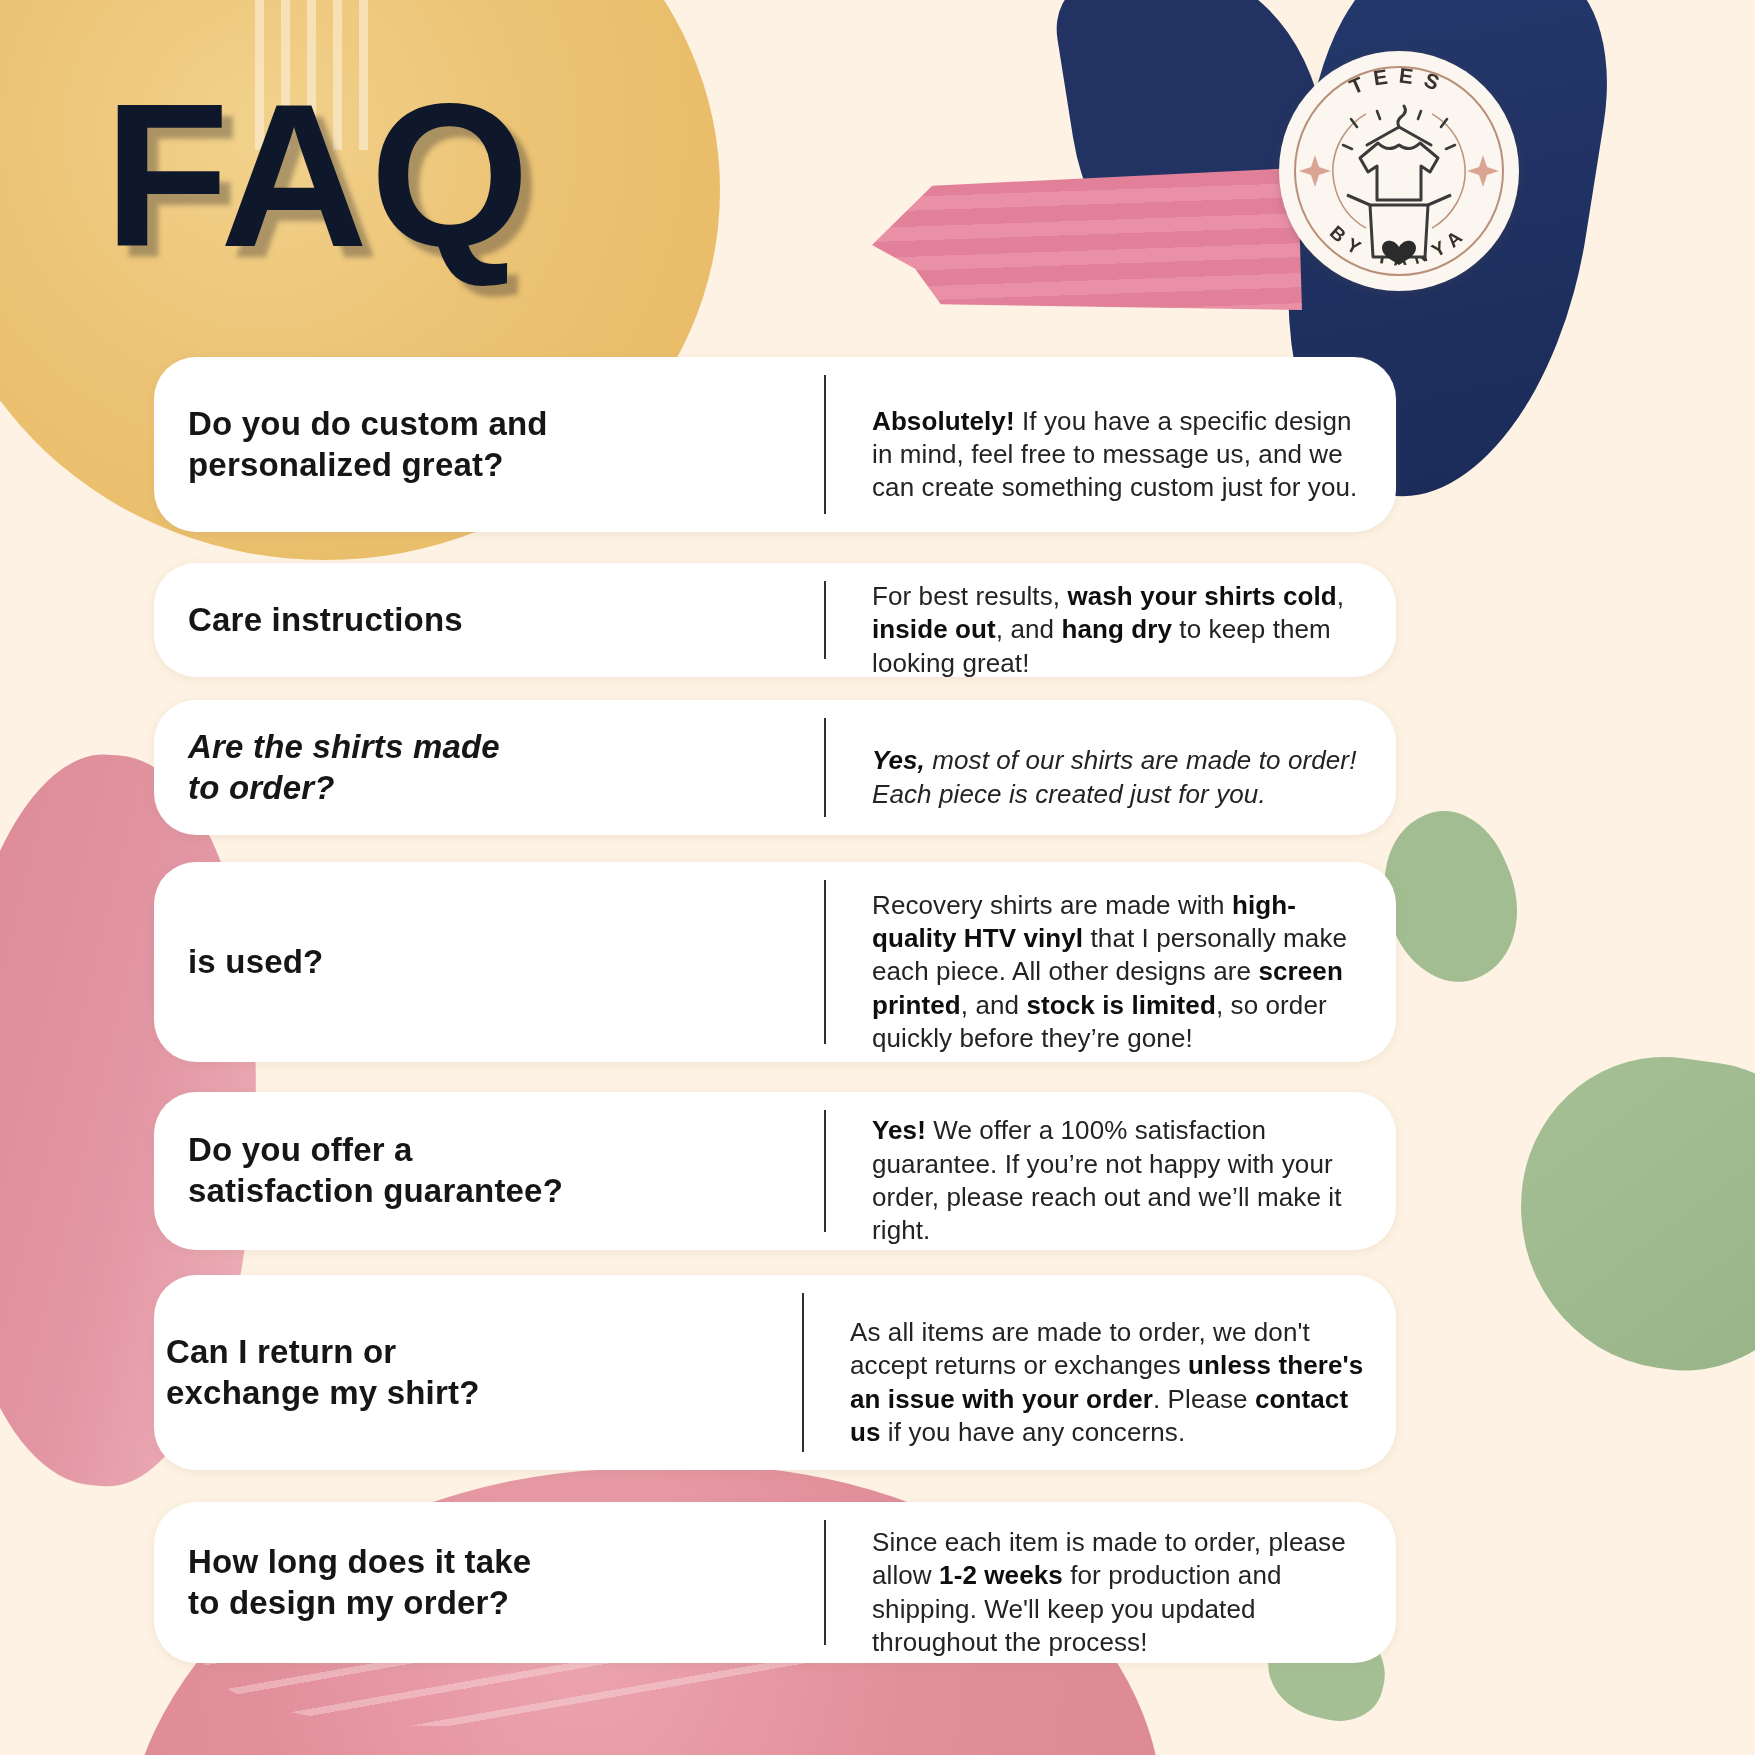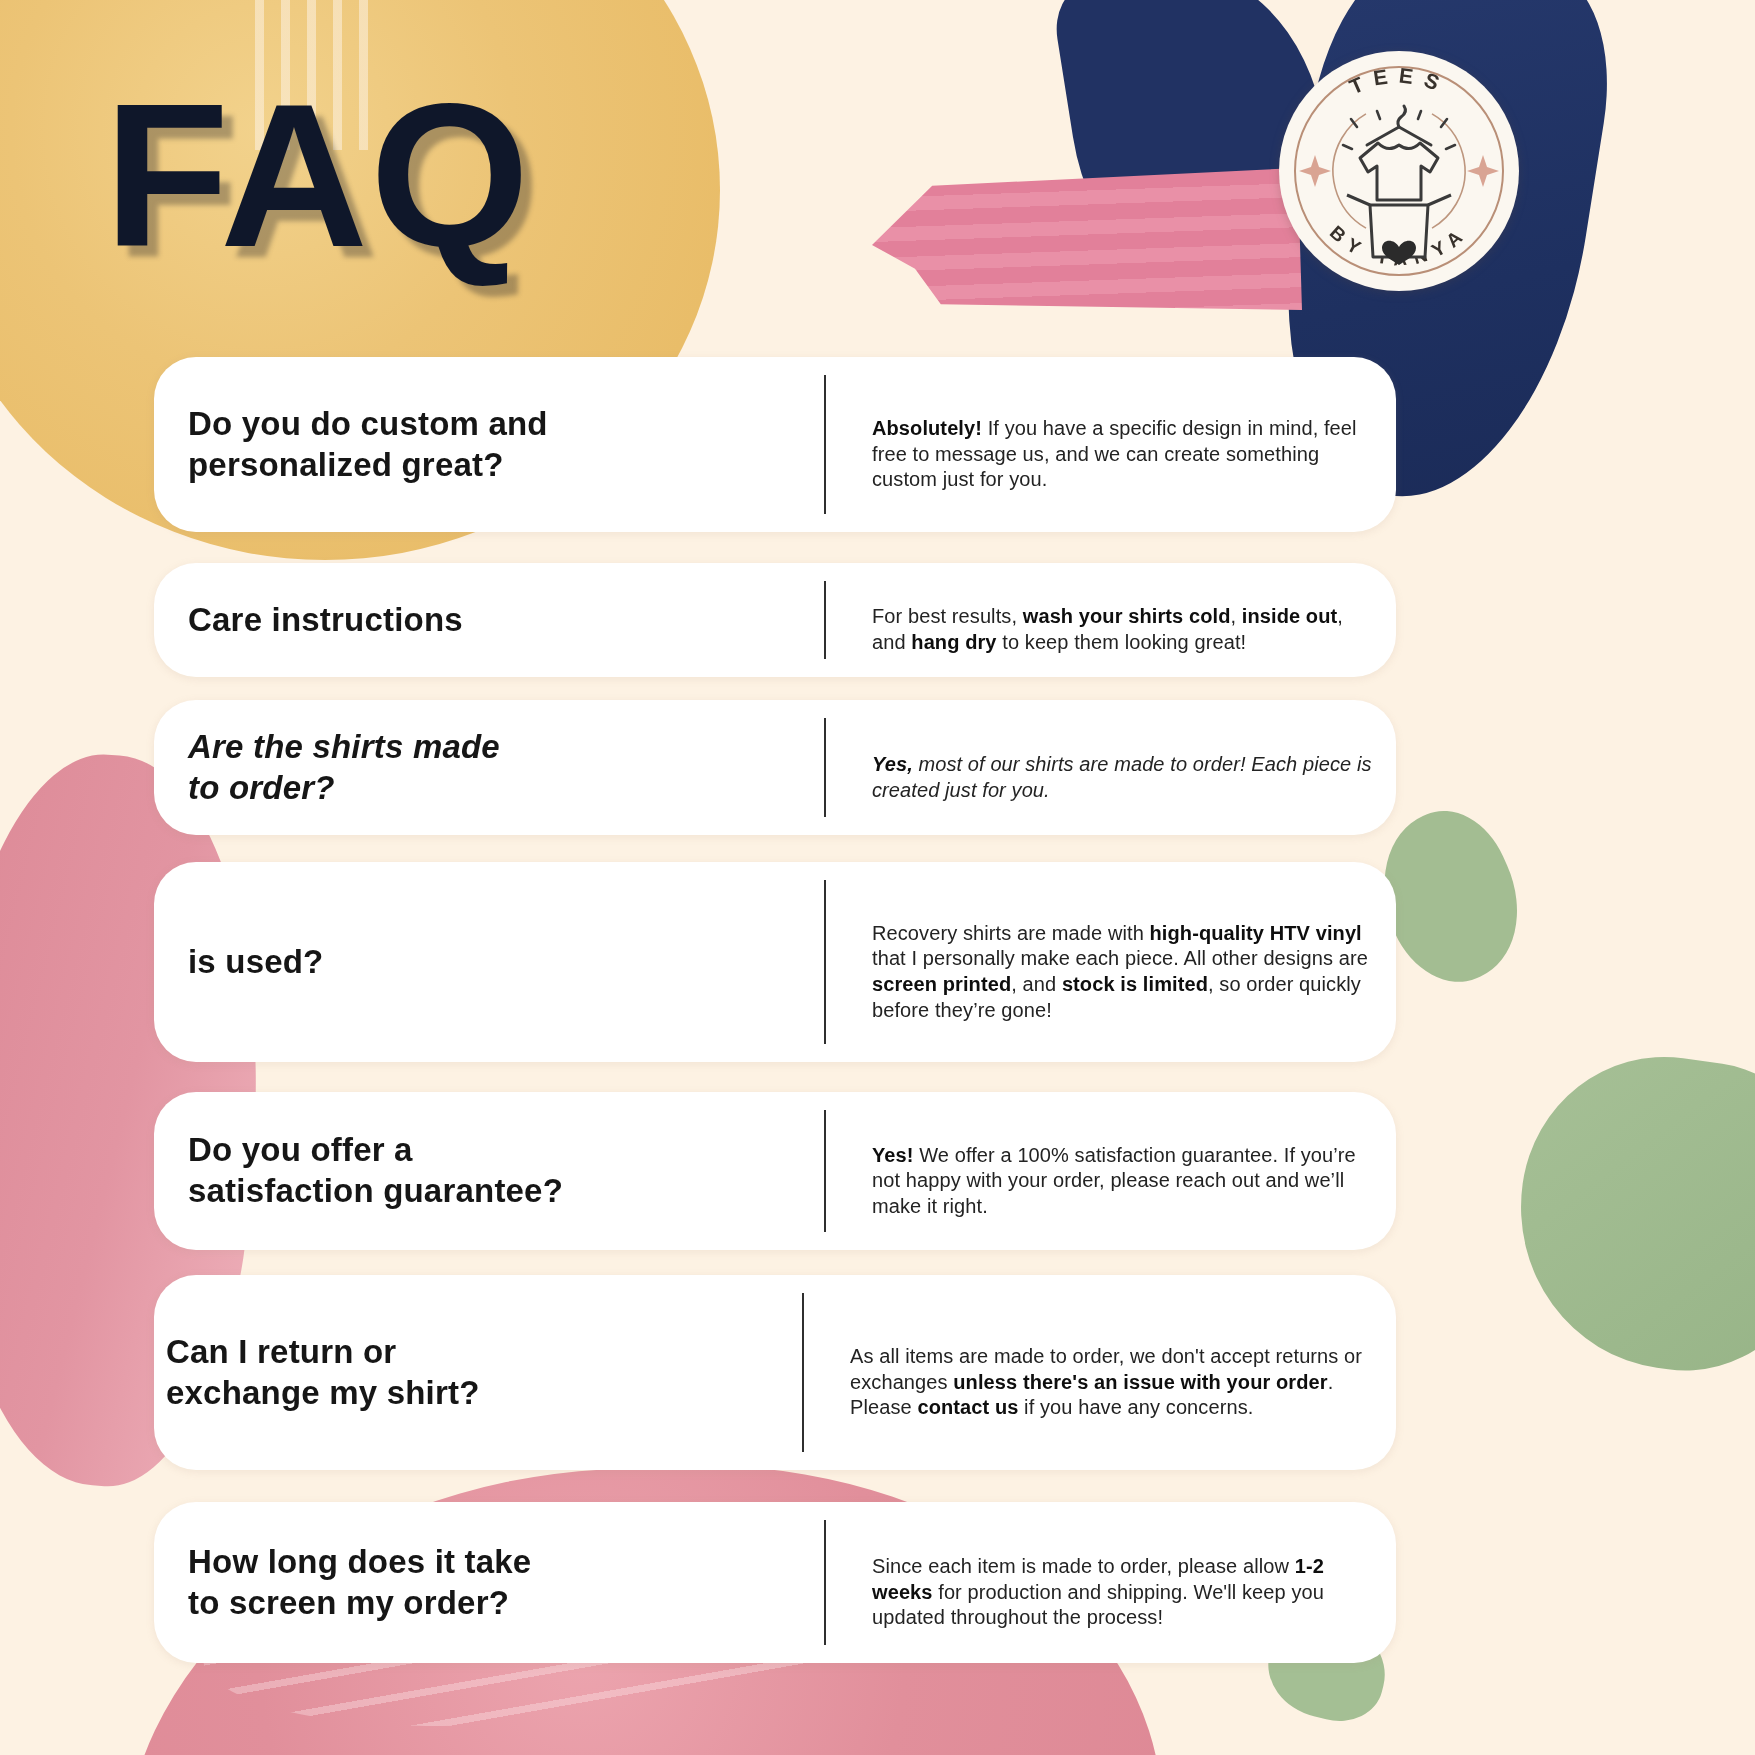--- a/index.html
+++ b/index.html
@@ -54,21 +54,21 @@
   .faq-card:nth-child(2){height:114px;margin-bottom:23px;}
   .faq-card:nth-child(3){height:135px;margin-bottom:27px;font-style:italic;}
   .faq-card:nth-child(4){height:200px;margin-bottom:30px;}
   .faq-card:nth-child(5){height:158px;margin-bottom:25px;}
   .faq-card:nth-child(6){height:195px;margin-bottom:32px;padding-left:12px;}
   .faq-card:nth-child(7){height:161px;margin-bottom:0;}
   .faq-q{width:586px;flex:none;font-size:33px;font-weight:700;color:#161616;
     line-height:1.24;letter-spacing:.2px;}
   .faq-divider{width:2px;flex:none;background:#2f2f2f;align-self:stretch;
     margin:18px 46px 18px 50px;}
-  .faq-a{flex:1;font-size:20px;line-height:1.28;color:#232323;letter-spacing:.1px;margin-top:20px;}
+  .faq-a{flex:1;font-size:26px;line-height:1.28;color:#232323;letter-spacing:.1px;margin-top:20px;}
   .faq-a strong{font-weight:700;color:#0e0e0e;}
 </style>
 </head>
 <body>
 
 <div class="canvas">
 
   <div class="blob bg-yellow"></div>
   <div class="blob bg-yellow-streak"></div>
   <div class="blob bg-navy-a"></div>
@@ -177,19 +177,19 @@
           <div>Can I return or</div>
           <div>exchange my shirt?</div>
         </div>
     <div class="faq-divider"></div>
     <div class="faq-a"><span>As all items are made to order, we don't accept returns or exchanges </span><strong>unless there's an issue with your order</strong><span>. Please </span><strong>contact us</strong><span> if you have any concerns.</span></div>
   </div>
 
   <div class="faq-card">
     <div class="faq-q">
           <div>How long does it take</div>
-          <div>to screen my order?</div>
+          <div>to design my order?</div>
         </div>
     <div class="faq-divider"></div>
     <div class="faq-a"><span>Since each item is made to order, please allow </span><strong>1-2 weeks</strong><span> for production and shipping. We'll keep you updated throughout the process!</span></div>
   </div>
 </div>
 </div>
 
 </body></html>

